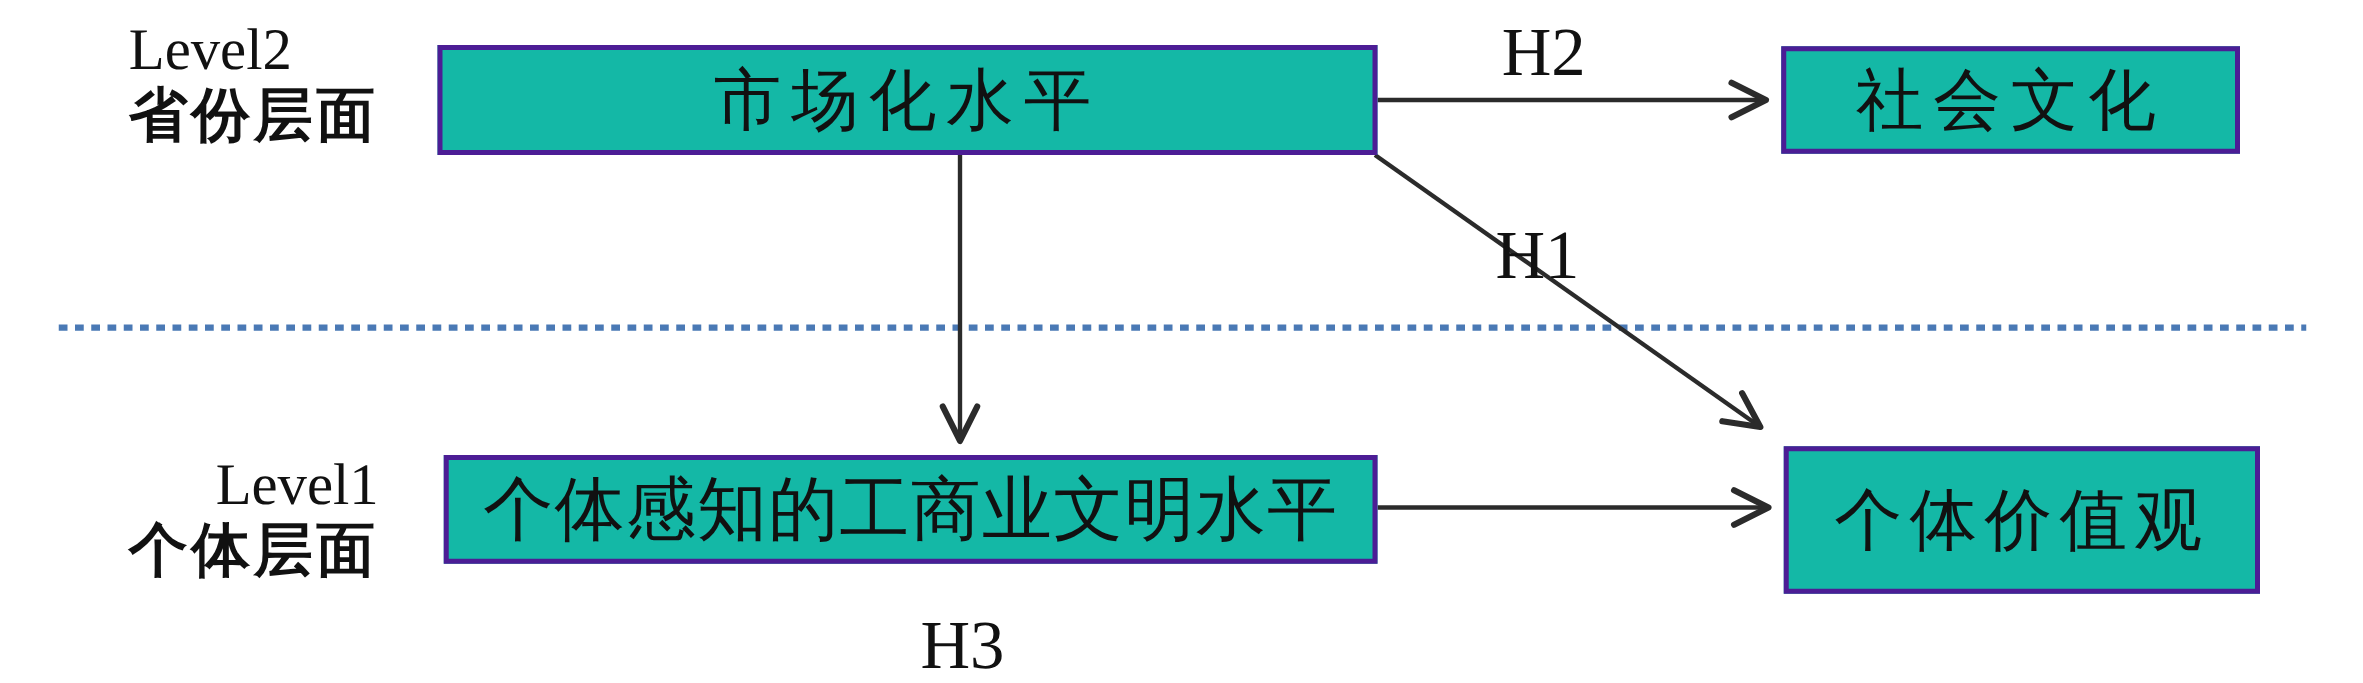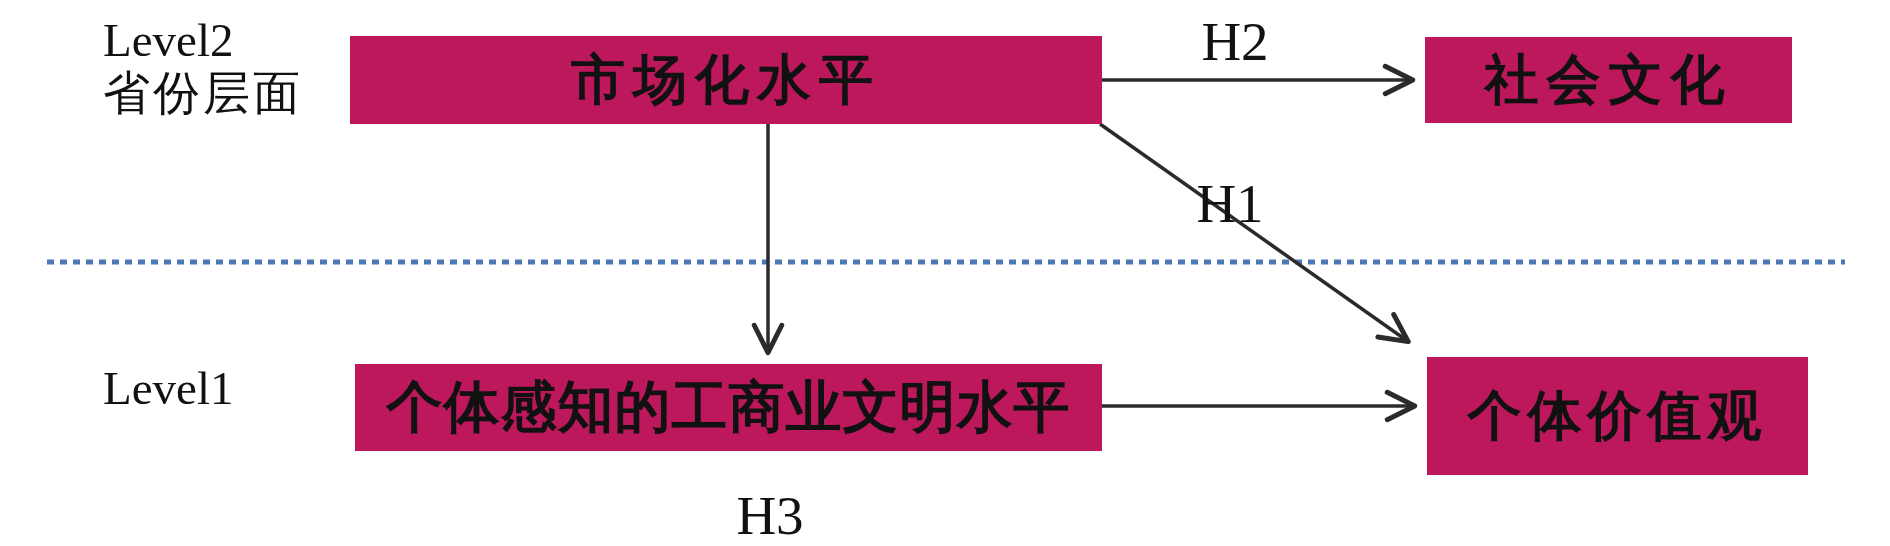--- a/index.html
+++ b/index.html
@@ -24,27 +24,26 @@
     height: 546px;
   }
   .conn {
     stroke: #2b2b2b;
     stroke-width: 3.5;
     fill: none;
   }
   .node {
     position: absolute;
     box-sizing: border-box;
-    border: 4px solid #be185d;
-    background: #be185d;
+    border: 4px solid #4c1d95;
+    background: #14b8a6;
     display: flex;
     align-items: center;
     justify-content: center;
     white-space: nowrap;
-    font-weight: bold;
   }
   .node-marketization {
     left: 350px; top: 36px; width: 752px; height: 88px;
     font-size: 54px; letter-spacing: 8px;
   }
   .node-social-culture {
     left: 1425px; top: 37px; width: 367px; height: 86px;
     font-size: 54px; letter-spacing: 8px;
   }
   .node-perceived {
@@ -67,21 +66,21 @@
   .level-label {
     position: absolute;
     left: 72px;
     font-size: 47px;
     line-height: 1.12;
     white-space: nowrap;
     margin-left: 31px;
   }
   .level-2 { top: 14px; }
   .level-1 { top: 362px; text-align: right; }
-  .level-label .zh { letter-spacing: 3px; }
+  .level-label .zh { letter-spacing: 3px; font-weight: bold; }
 </style>
 </head>
 <body>
 
 <div class="stage">
 
   <svg class="connector-layer" width="1890" height="546" viewBox="0 0 1890 546" xmlns="http://www.w3.org/2000/svg">
     <defs>
       <marker id="ah" viewBox="0 0 14 14" refX="11" refY="7" markerWidth="11" markerHeight="11" orient="auto-start-reverse" markerUnits="strokeWidth">
         <path d="M2,2 L12,7 L2,12" fill="none" stroke="#2b2b2b" stroke-width="1.8" stroke-linecap="round" stroke-linejoin="round"></path>
@@ -99,20 +98,21 @@
     <line class="conn" x1="1102" y1="406" x2="1412" y2="406" marker-end="url(#ah)"></line>
   </svg>
 
   <div class="level-label level-2">
     <div class="en">Level2</div>
     <div class="zh">省份层面</div>
   </div>
 
   <div class="level-label level-1">
     <div class="en">Level1</div>
+    <div class="zh">个体层面</div>
   </div>
 
   <div class="node node-marketization">
     <span>市场化水平</span>
   </div>
 
   <div class="node node-perceived">
     <span>个体感知的工商业文明水平</span>
   </div>
 

